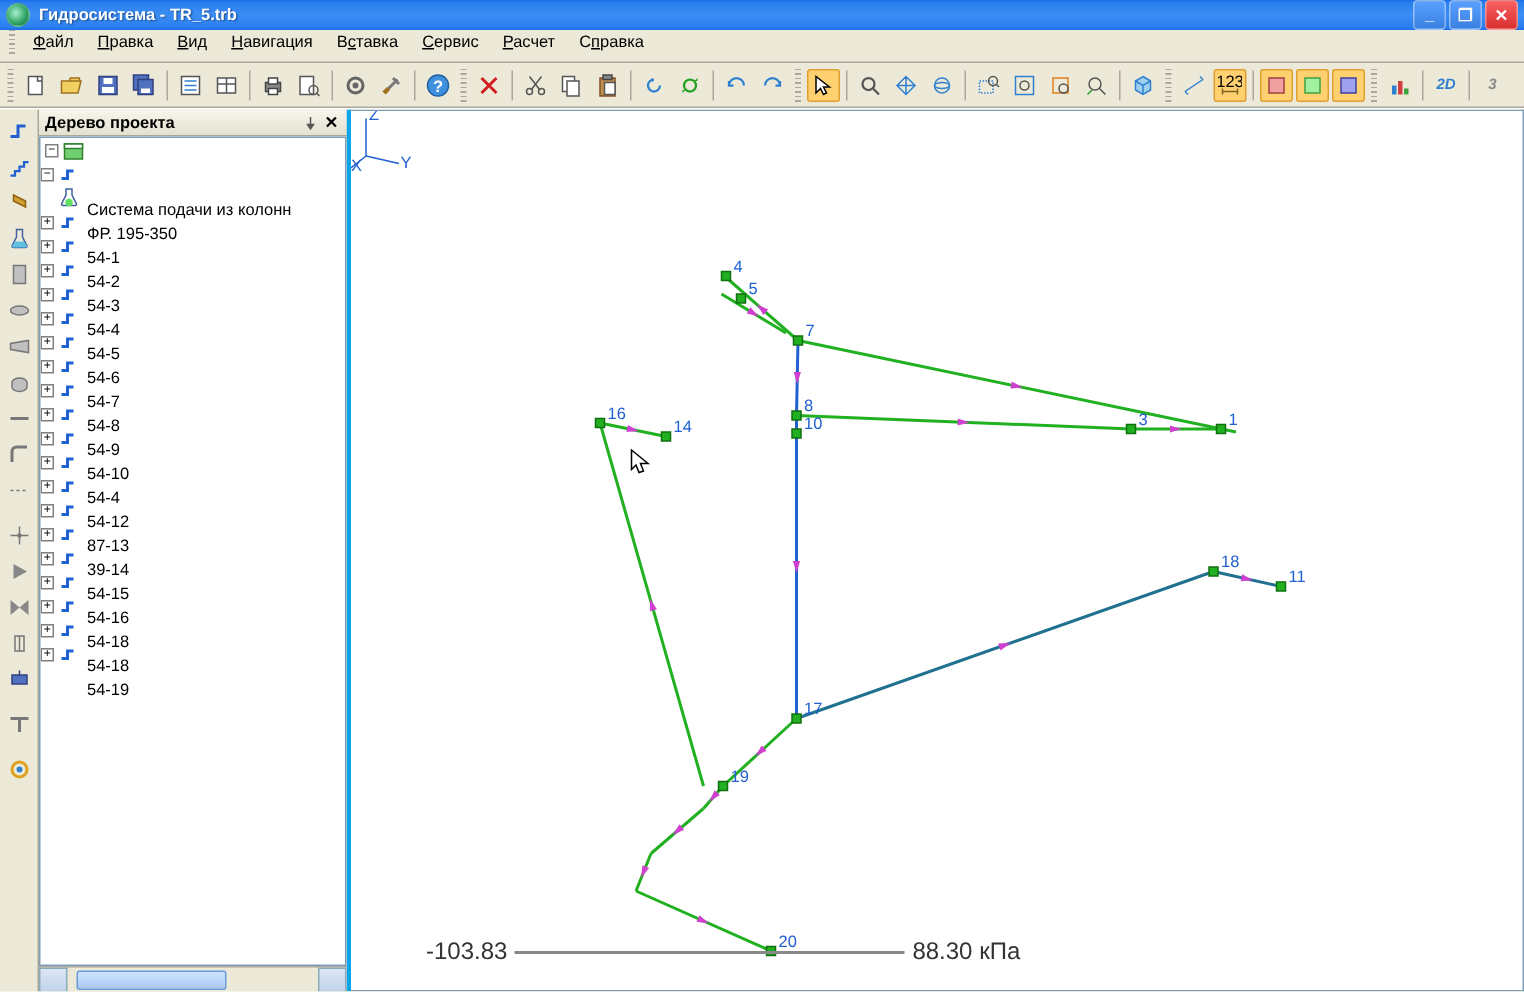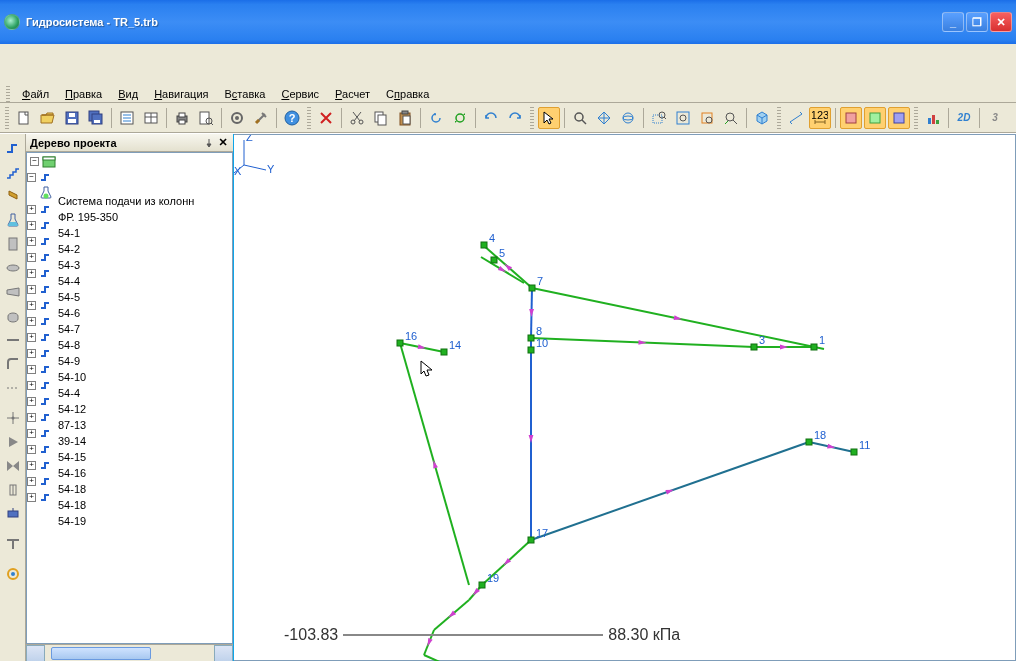--- a/index.html
+++ b/index.html
@@ -1,28 +1,28 @@
 <!DOCTYPE html>
 <html><head>
 <meta charset="utf-8">
 <style>
 * { box-sizing: border-box; margin: 0; padding: 0; font-family: Tahoma, Arial, sans-serif; font-size: 11px; }
 html, body { width: 1016px; height: 661px; overflow: hidden; }
 body { background: #ece9d8; display: flex; flex-direction: column; }
 
 
-.titlebar { height: 44px; background: linear-gradient(to bottom, #1b6ee8 0%, #2a80f0 10%, #3c8df5 50%, #2a80f0 90%, #1b6ee8 100%); display: flex; align-items: center; padding: 0 4px; color: #fff; font-weight: bold; font-size: 13px; }
+.titlebar { height: 20px; background: linear-gradient(to bottom, #1b6ee8 0%, #2a80f0 10%, #3c8df5 50%, #2a80f0 90%, #1b6ee8 100%); display: flex; align-items: center; padding: 0 4px; color: #fff; font-weight: bold; font-size: 13px; }
 .titlebar .appicon { width: 16px; height: 16px; border-radius: 50%; background: radial-gradient(circle at 40% 40%, #a8f0d0 0%, #2aa060 60%, #1a6040 100%); margin-right: 6px; border:1px solid #fff3; }
 .titlebar .title { flex: 1; text-shadow: 1px 1px 1px #00000060; }
 .winbtns { display: flex; gap: 2px; }
 .winbtn { width: 22px; height: 20px; background: linear-gradient(to bottom, #5aa0ff, #3a80e0); border: 1px solid #fff6; border-radius: 3px; display:flex; align-items:center; justify-content:center; color:#fff; font-weight:bold; font-size:11px; }
 .winbtn.close { background: linear-gradient(to bottom, #f86060, #d83030); }
 
 
-.menubar { height: 34px; background: #ece9d8; display: flex; align-items: flex-end; padding: 0 6px; border-bottom: 1px solid #aca899; margin-top: 25px; }
+.menubar { height: 22px; background: #ece9d8; display: flex; align-items: flex-start; padding: 0 6px; border-bottom: 1px solid #aca899; }
 .menubar .grip { width:4px; height:16px; background: repeating-linear-gradient(to bottom, #aca899 0 1px, transparent 1px 3px); margin-right:4px; }
 .menuitem { padding: 2px 8px; cursor: default; }
 .menuitem .u { text-decoration: underline; }
 
 
 .toolbars { height: 30px; background: #ece9d8; display: flex; align-items: center; border-bottom: 1px solid #aca899; padding: 0 2px; white-space:nowrap; overflow:hidden; }
 .tgrip { width:4px; height:22px; background: repeating-linear-gradient(to bottom, #aca899 0 1px, transparent 1px 3px); margin:0 3px; }
 .tbtn { width: 22px; height: 22px; display:inline-flex; align-items:center; justify-content:center; cursor:default; border:1px solid transparent; margin:0 1px; border-radius:2px; }
 .tbtn.active { background: #ffd070; border-color:#e0a030; }
 .tsep { width:1px; height:20px; background:#aca899; margin:0 3px; }
@@ -32,21 +32,21 @@
 .ico { width:16px; height:16px; display:block; }
 
 
 .mainarea { flex:1; display:flex; overflow:hidden; border-top:1px solid #fff; }
 
 
 .lefttool { width: 26px; background: #ece9d8; border-right:1px solid #aca899; display:flex; flex-direction:column; align-items:center; padding-top:2px; }
 .lefttool .tbtn { margin:1px 0; }
 
 
-.treepanel { width: 208px; background:#ece9d8; border-right:1px solid #0ea5e9; display:flex; flex-direction:column; }
+.treepanel { width: 208px; background:#ece9d8; border-right:3px solid #0ea5e9; display:flex; flex-direction:column; }
 .treehead { height:18px; background: linear-gradient(to bottom,#f7f6ee,#e4e1cf); display:flex; align-items:center; padding:0 4px; font-weight:bold; border-bottom:1px solid #aca899; }
 .treehead .title { flex:1; }
 .treehead .pin, .treehead .x { width:12px; height:12px; margin-left:2px; display:flex; align-items:center; justify-content:center; cursor:default; }
 .treebody { flex:1; background:#fff; overflow:auto; border:1px solid #7f9db9; margin:0; }
 .treebody ul { list-style:none; padding-left:0; }
 .treebody li { white-space:nowrap; }
 .noderow { display:flex; align-items:center; height:16px; }
 .exp { width:9px; height:9px; border:1px solid #808080; background:#fff; margin-right:3px; display:flex; align-items:center; justify-content:center; font-size:8px; line-height:8px; color:#000; cursor:default; flex-shrink:0; }
 .spacer { width:12px; height:9px; flex-shrink:0; }
 .nodeicon { width:14px; height:14px; margin-right:3px; flex-shrink:0; }

